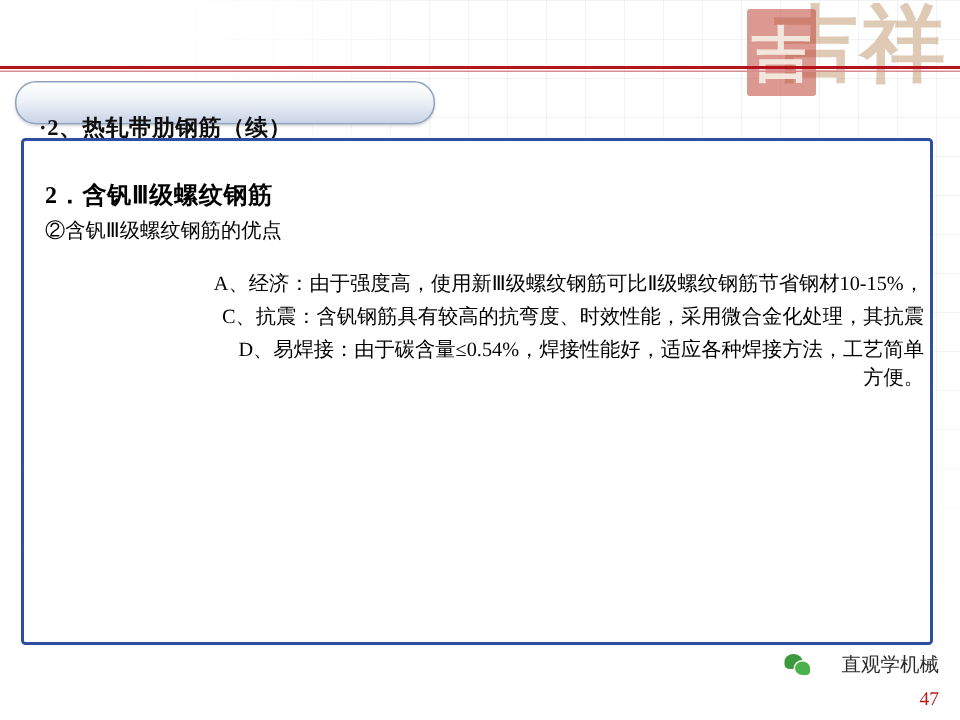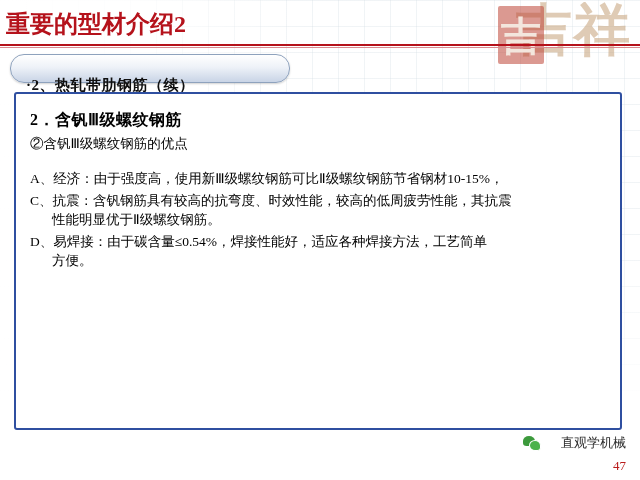--- a/index.html
+++ b/index.html
@@ -154,29 +154,30 @@
     left: 30px;
     top: 104px;
     width: 586px;
     height: 320px;
     font-family: "Liberation Serif", serif;
     color: #000000;
   }
   .c-heading {
     font-size: 16px;
     font-weight: bold;
-    margin: 6px 0 0 0;
+    margin: 16px 0 0 0;
     letter-spacing: 0.5px;
   }
   .c-sub {
     font-size: 13.5px;
     margin: 4px 0 0 0;
   }
   .c-list {
     margin: 16px 0 4px 0;
+    text-align: right;
   }
   .c-item {
     font-size: 13.5px;
     line-height: 19px;
     margin: 0 0 3px 0;
     text-indent: 0;
   }
   .c-item .cont {
     display: block;
     padding-left: 22px;
@@ -233,40 +234,38 @@
 
   <div class="seal-art">
     <span>吉祥</span>
   </div>
   <div class="seal-red"></div>
   <div class="seal-red-char">吉</div>
 
   <div class="bg-fade-left"></div>
   <div class="bg-fade-bottom"></div>
 
-  <div class="title-bar">重要的型材介绍2</div>
   <div class="title-underline"></div>
   <div class="title-underline2"></div>
 
   <div class="subtitle-pill"></div>
   <div class="subtitle-text">·2、热轧带肋钢筋（续）</div>
 
   <div class="content-box"></div>
 
   <div class="content-inner">
     <div class="c-heading">2．含钒Ⅲ级螺纹钢筋</div>
     <div class="c-sub">②含钒Ⅲ级螺纹钢筋的优点</div>
 
     <div class="c-list">
       <div class="c-item">
         <span>A、经济：</span><span>由于强度高，使用新Ⅲ级螺纹钢筋可比Ⅱ级螺纹钢筋节省钢材10-15%，</span>
       </div>
       <div class="c-item">
-        <span>C、抗震：</span><span>含钒钢筋具有较高的抗弯度、时效性能，较高的低周疲劳性能，其抗震</span>
-        <span class="cont">性能明显优于Ⅱ级螺纹钢筋。</span>
+        <span>C、抗震：</span><span>含钒钢筋具有较高的抗弯度、时效性能，采用微合金化处理，其抗震</span>
       </div>
       <div class="c-item">
         <span>D、易焊接：</span><span>由于碳含量≤0.54%，焊接性能好，适应各种焊接方法，工艺简单</span>
         <span class="cont">方便。</span>
       </div>
     </div>
   </div>
 
   <div class="wechat-badge">
     <span class="wechat-ico">

